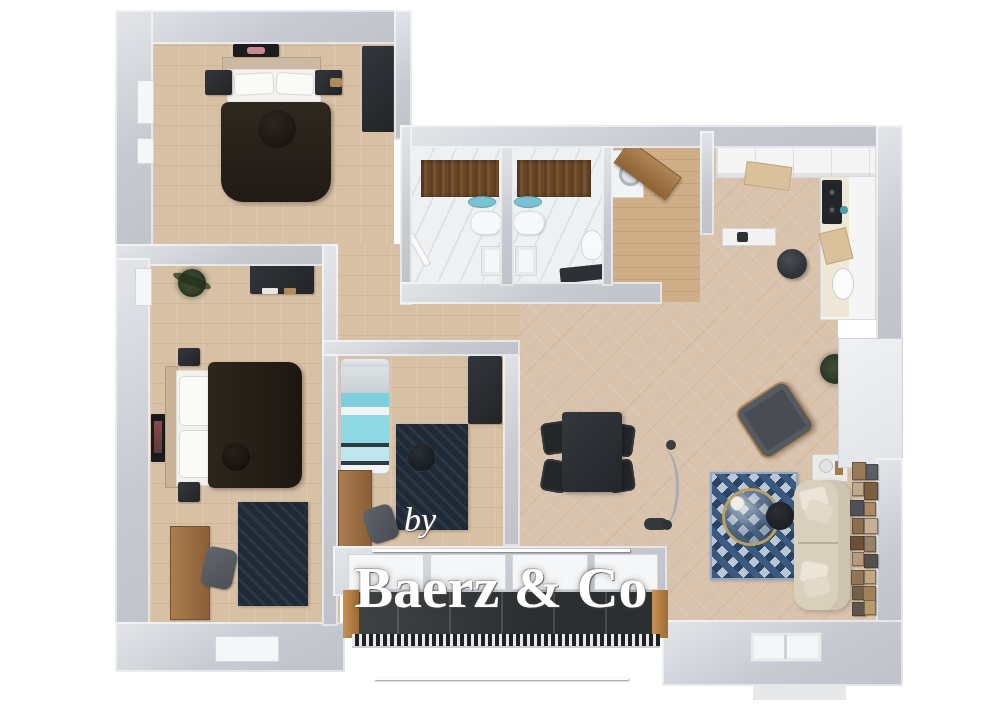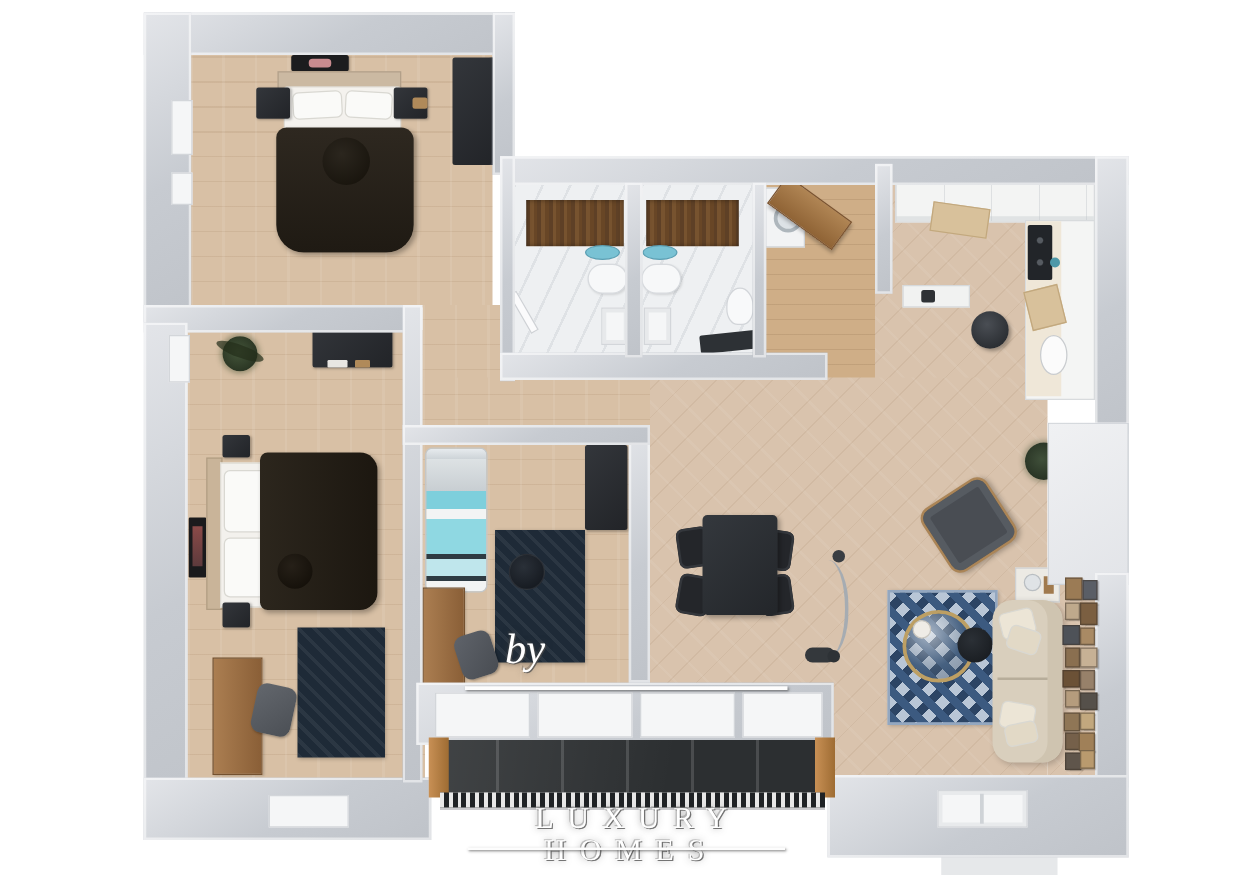--- a/index.html
+++ b/index.html
@@ -228,17 +228,17 @@
     <div class="frame" style="left:16px;top:110px;width:10px;height:12px;background:#c2a87e;"></div>
     <div class="frame" style="left:4px;top:126px;width:10px;height:12px;background:#75604a;"></div>
     <div class="frame" style="left:15px;top:126px;width:11px;height:13px;background:#a08058;"></div>
     <div class="frame" style="left:4px;top:142px;width:11px;height:12px;background:#5f554b;"></div>
     <div class="frame" style="left:16px;top:140px;width:10px;height:13px;background:#b99a6e;"></div>
   </div>
 
   <div class="abs" id="watermark" style="left:0;top:0;width:1000px;height:710px;pointer-events:none;">
     <div class="abs wm-text" style="left:380px;top:503px;width:80px;font-style:italic;font-size:34px;line-height:1;">by</div>
     <div class="abs wm-line" style="left:372px;top:549px;width:258px;height:3px;"></div>
-    <div class="abs wm-text" style="left:360px;top:642px;width:290px;font-size:24px;letter-spacing:11px;line-height:1.1;text-indent:11px;">LUXURY HOMES</div>
+    <div class="abs wm-text" style="left:352px;top:556px;width:298px;font-weight:bold;font-size:58px;line-height:1.1;">Baerz &amp; Co</div>
     <div class="abs wm-line" style="left:374px;top:678px;width:254px;height:2px;"></div>
   </div>
 
 </div>
 
 </body></html>

